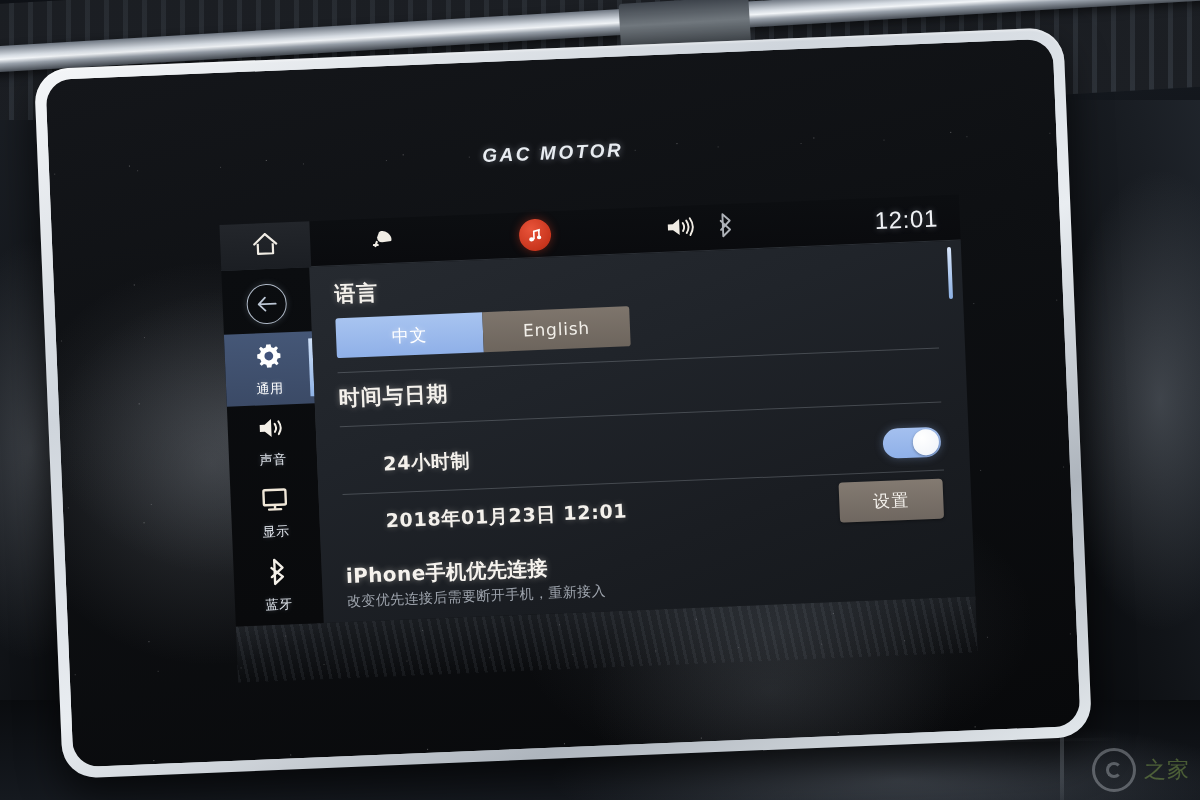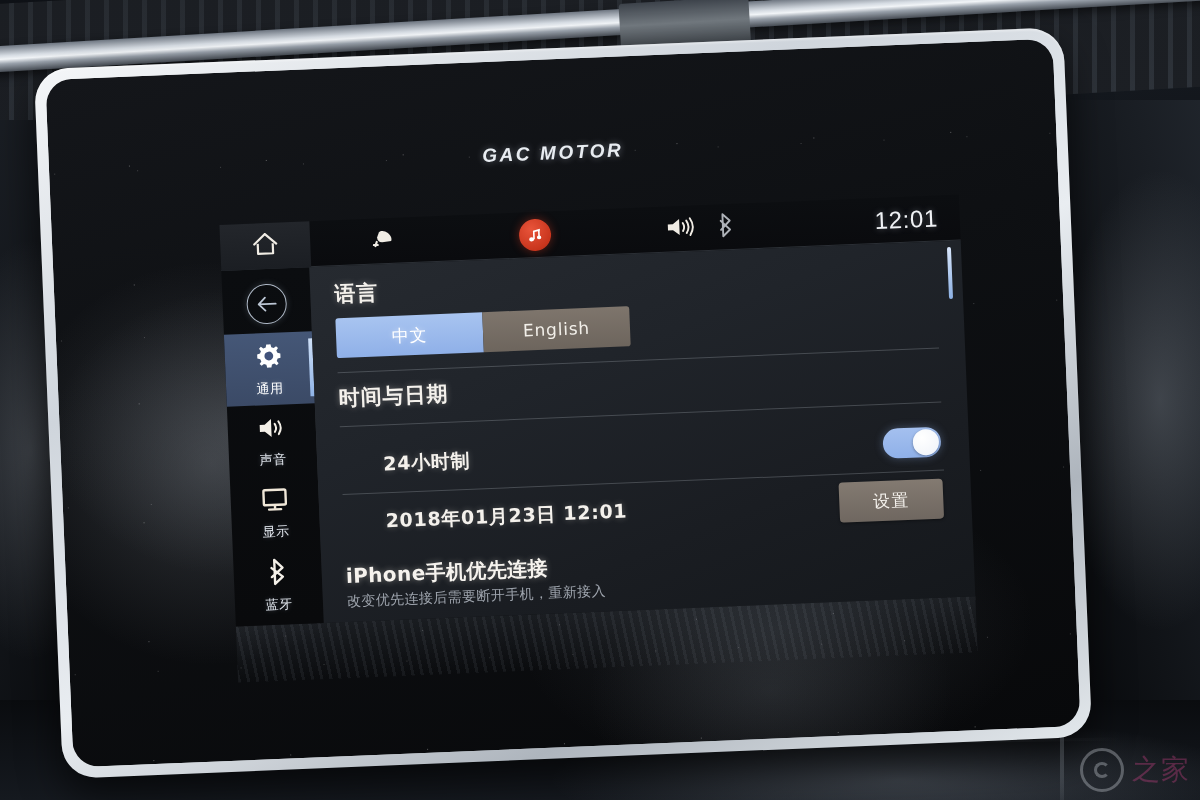--- a/index.html
+++ b/index.html
@@ -287,21 +287,21 @@
   .wm-circle {
     width:44px; height:44px; border-radius:50%;
     border:3px solid #e8eef5;
     display:flex; align-items:center; justify-content:center;
   }
   .wm-inner {
     width:16px; height:16px; border-radius:50%;
     border:3px solid #e8eef5; border-right-color:transparent;
   }
   .wm-text {
-    font-size:28px; color:#ec4899; letter-spacing:1px;
+    font-size:22px; color:#bef264; letter-spacing:1px;
     font-family:"DejaVu Sans","Liberation Sans",sans-serif;
   }
 </style>
 </head>
 <body>
 
 <div id="stage">
 
   <div class="dash"></div>
   <div class="vent"></div>

